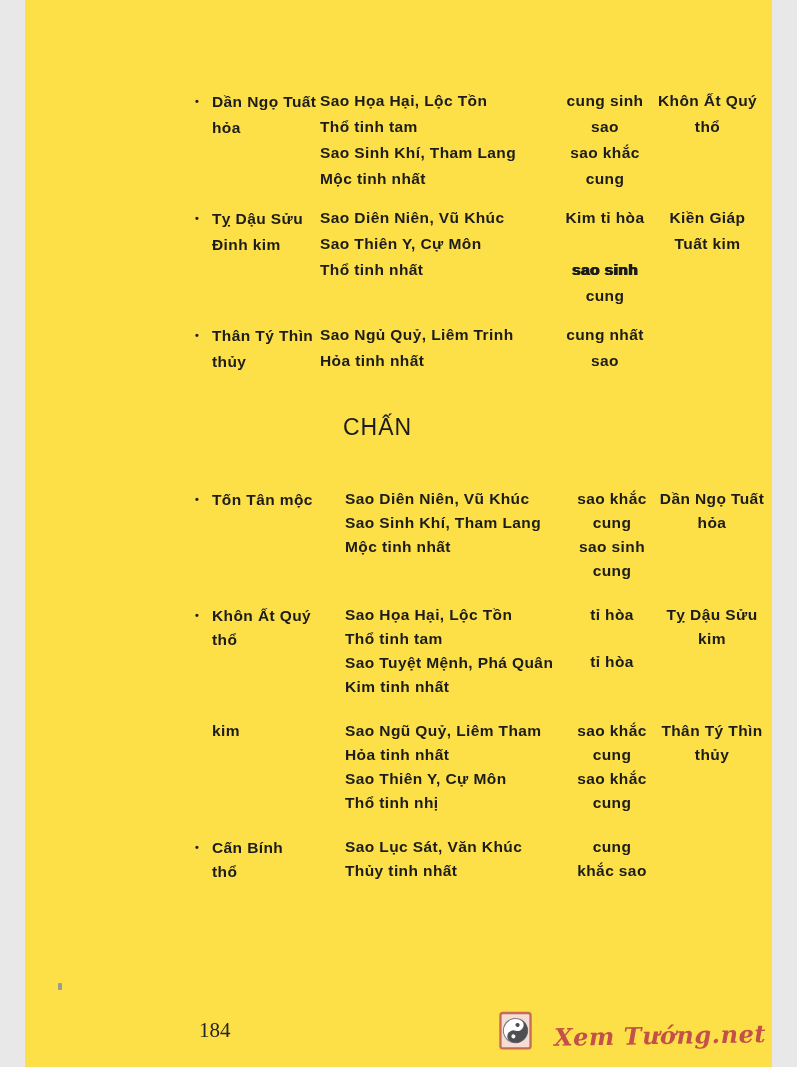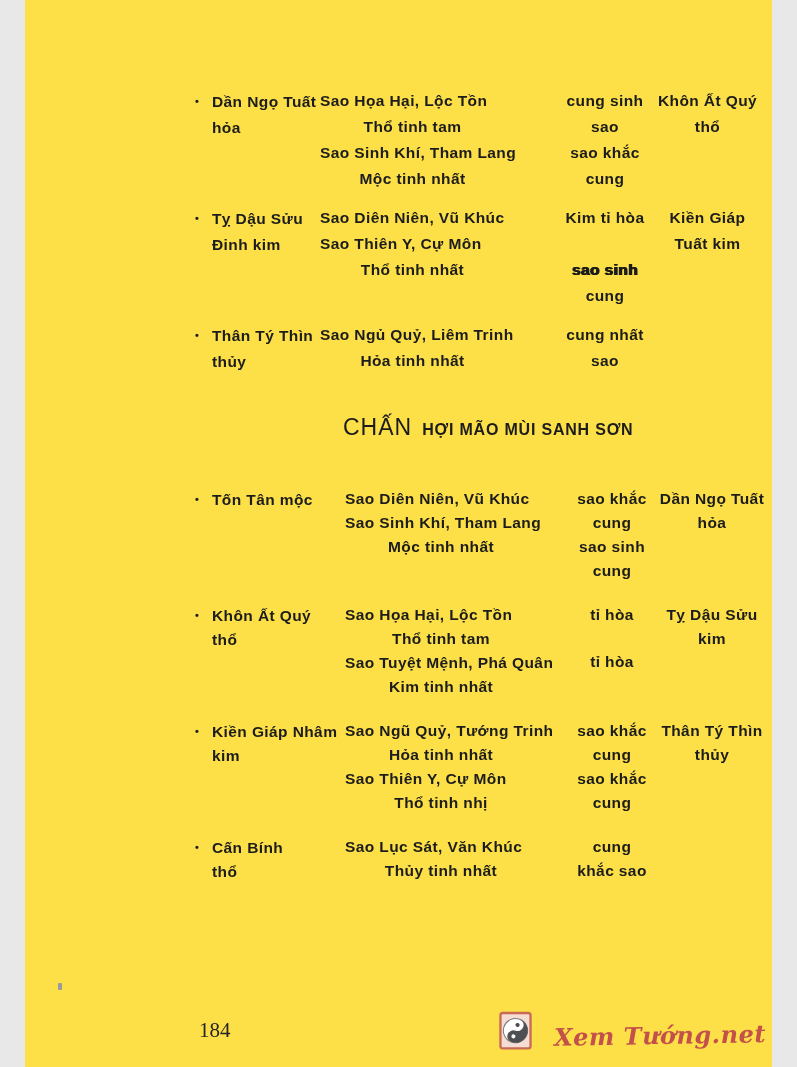--- a/index.html
+++ b/index.html
@@ -17,21 +17,21 @@
   .sec-bottom{top:487px;width:572px;}
 
   .entry{display:grid;font-weight:bold;letter-spacing:0.4px;}
   .sec-top .entry{grid-template-columns:125px 240px 90px 115px;font-size:15.5px;line-height:26px;margin-bottom:13px;}
   .sec-bottom .entry{grid-template-columns:150px 222px 90px 110px;font-size:15.5px;line-height:24px;margin-bottom:20px;}
   .sec-top .line{min-height:26px;}
   .sec-bottom .line{min-height:23px;}
 
   .col-group .g2{padding-left:17px;}
   .bullet{display:inline-block;width:17px;font-size:11px;vertical-align:2px;}
-  .col-stars .center{text-align:center;}
+  .col-stars .center{}
   .sec-top .col-stars .center{padding-right:55px;}
   .sec-bottom .col-stars .center{padding-right:30px;}
   .col-rel{text-align:center;}
   .col-target{text-align:center;}
   .overstruck{text-shadow:0.8px 0 0 currentColor, -0.5px 0 0 currentColor;}
 
   .heading{position:absolute;top:414px;left:318px;white-space:nowrap;display:flex;align-items:baseline;}
   .heading .big{font-size:23px;font-weight:normal;letter-spacing:1px;}
   .heading .small{font-size:16px;font-weight:bold;letter-spacing:0.8px;margin-left:10px;}
 
@@ -115,21 +115,20 @@
       </div>
       <div class="col col-target">
         <div class="line"></div>
         <div class="line"></div>
       </div>
     </div>
   </div>
 
   <div class="heading">
     <span class="big">CHẤN</span>
-    <span class="small">HỢI MÃO MÙI SANH SƠN</span>
   </div>
 
   <div class="section sec-bottom">
 
     <div class="entry">
       <div class="col col-group">
         <div class="line"><span class="bullet">•</span><span>Tốn Tân mộc</span></div>
         <div class="line g2"></div>
       </div>
       <div class="col col-stars">
@@ -167,25 +166,24 @@
         <div class="line"></div>
       </div>
       <div class="col col-target">
         <div class="line">Tỵ Dậu Sửu</div>
         <div class="line">kim</div>
       </div>
     </div>
 
     <div class="entry">
       <div class="col col-group">
-        <div class="line"><span class="bullet">•</span><span>Kiền Giáp Nhâm</span></div>
         <div class="line g2">kim</div>
       </div>
       <div class="col col-stars">
-        <div class="line">Sao Ngũ Quỷ, Tướng Trinh</div>
+        <div class="line">Sao Ngũ Quỷ, Liêm Tham</div>
         <div class="line center">Hỏa tinh nhất</div>
         <div class="line">Sao Thiên Y, Cự Môn</div>
         <div class="line center">Thổ tinh nhị</div>
       </div>
       <div class="col col-rel">
         <div class="line">sao khắc</div>
         <div class="line">cung</div>
         <div class="line">sao khắc</div>
         <div class="line">cung</div>
       </div>

